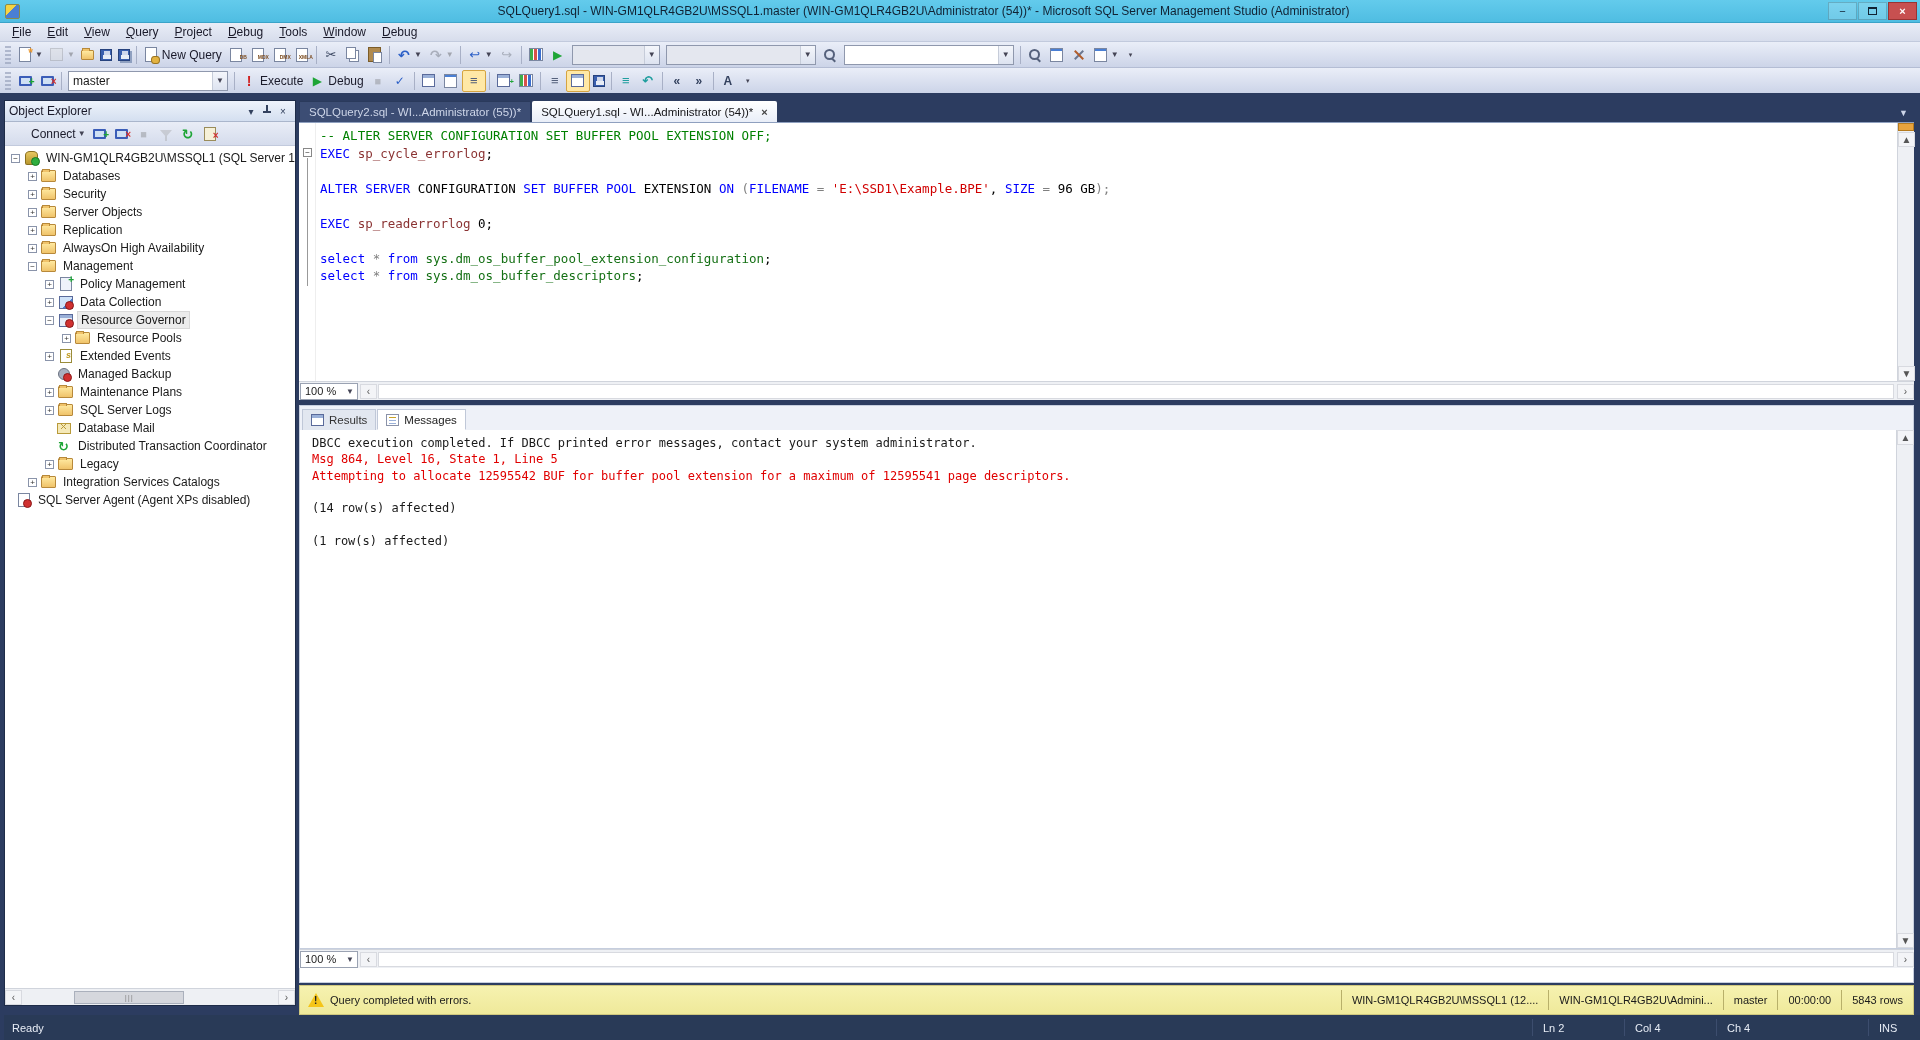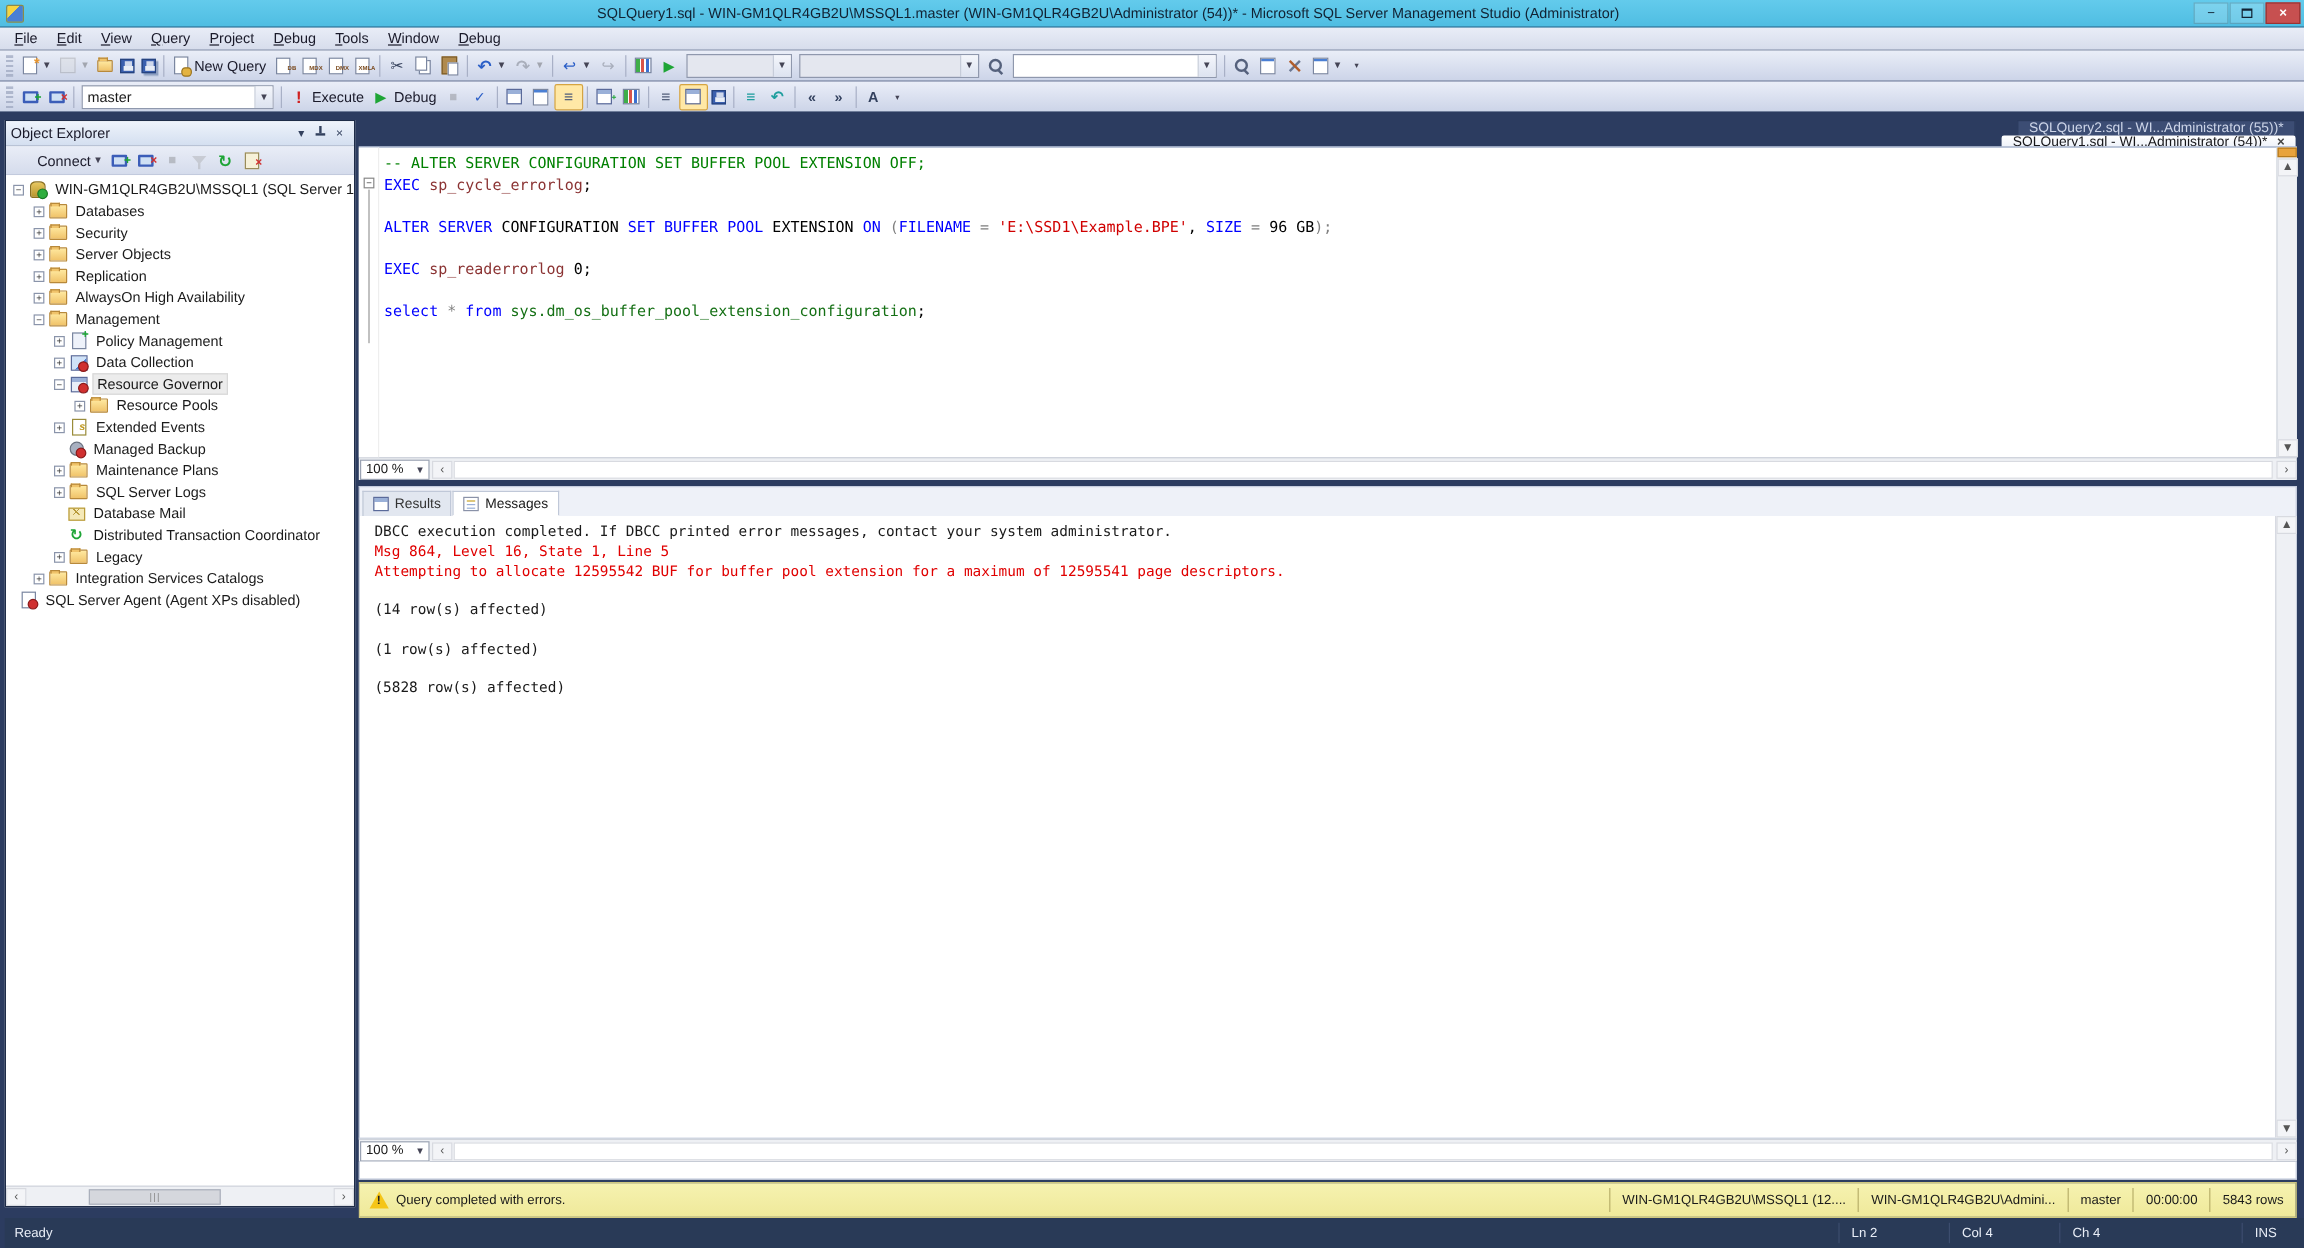--- a/index.html
+++ b/index.html
@@ -158,21 +158,21 @@
   .ti-dtc { color:#1ea536; font-weight:bold; font-size:13px; }
   .ti-agent::before { content:""; width:10px; height:12px; background:#fff; border:1px solid #7a86a0; display:block; }
   .oe-hscroll { height:17px; background:#eef0f4; border-top:1px solid #d0d4dc; display:flex; align-items:center; }
   .sb-arrow { width:17px; height:15px; display:flex; align-items:center; justify-content:center;
     background:#f3f4f7; border:1px solid #d8dae0; color:#555; font-size:10px; }
   .oe-hthumb { margin-left:18%; width:38%; height:13px; background:#d5d7dd; border:1px solid #aab0bc;
     display:flex; align-items:center; justify-content:center; color:#888; font-size:8px; letter-spacing:1px; }
 
   
   .docarea { position:absolute; left:299px; top:7px; right:6px; bottom:0; display:flex; flex-direction:column; }
-  .tabstrip { height:22px; display:flex; align-items:flex-end;flex-direction:column; }
+  .tabstrip { height:22px; display:flex; align-items:flex-end; }
   .dtab { height:21px; display:flex; align-items:center; padding:0 9px; font-size:11.5px; white-space:nowrap;
     margin-right:1px; cursor:default; }
   .dtab.inactive { background:linear-gradient(#49598024,#3c4d74); background:#3c4d74; color:#cdd5e8;
     border:1px solid #2a3a5c; border-bottom:none; }
   .dtab.active { background:linear-gradient(#ffffff,#e9eef8); color:#16161a; border-radius:2px 2px 0 0; }
   .tabclose { margin-left:8px; font-size:11px; color:#444; font-weight:bold; }
   .tab-dropdown { margin-left:auto; color:#cdd5e8; font-size:9px; padding:0 6px 4px; }
 
   .editor { height:259px; background:#fff; display:flex; border-top:1px solid #8fa0bf; }
   .foldmargin { width:17px; background:#fff; position:relative; border-right:1px solid #eee; }
@@ -618,20 +618,21 @@
       </div>
       <div class="code" id="codeLines">
           <div class="cline"><span class="c-cm">-- ALTER SERVER CONFIGURATION SET BUFFER POOL EXTENSION OFF;</span></div>
           <div class="cline"><span class="c-kw">EXEC</span><span class="c-pl"> </span><span class="c-sp">sp_cycle_errorlog</span><span class="c-pl">;</span></div>
           <div class="cline"></div>
           <div class="cline"><span class="c-kw">ALTER SERVER </span><span class="c-pl">CONFIGURATION </span><span class="c-kw">SET BUFFER POOL </span><span class="c-pl">EXTENSION </span><span class="c-kw">ON </span><span class="c-gy">(</span><span class="c-kw">FILENAME</span><span class="c-pl"> </span><span class="c-gy">= </span><span class="c-st">'E:\SSD1\Example.BPE'</span><span class="c-pl">, </span><span class="c-kw">SIZE</span><span class="c-pl"> </span><span class="c-gy">= </span><span class="c-pl">96 GB</span><span class="c-gy">);</span></div>
           <div class="cline"></div>
           <div class="cline"><span class="c-kw">EXEC</span><span class="c-pl"> </span><span class="c-sp">sp_readerrorlog</span><span class="c-pl"> 0;</span></div>
           <div class="cline"></div>
           <div class="cline"><span class="c-kw">select</span><span class="c-pl"> </span><span class="c-gy">*</span><span class="c-pl"> </span><span class="c-kw">from</span><span class="c-pl"> </span><span class="c-so">sys.dm_os_buffer_pool_extension_configuration</span><span class="c-pl">;</span></div>
+          <div class="cline"><span class="c-kw">select</span><span class="c-pl"> </span><span class="c-gy">*</span><span class="c-pl"> </span><span class="c-kw">from</span><span class="c-pl"> </span><span class="c-so">sys.dm_os_buffer_descriptors</span><span class="c-pl">;</span></div>
         </div>
       <div class="vscroll">
         <span class="vs-split"></span>
         <span class="sb-arrow">▲</span>
         <span class="vs-track"></span>
         <span class="sb-arrow">▼</span>
       </div>
     </div>
 
     <div class="hbar">
@@ -660,21 +661,20 @@
     <div class="msgs">
       <div class="msgs-body" id="msgLines">
           <div class="mline">DBCC execution completed. If DBCC printed error messages, contact your system administrator.</div>
           <div class="mline m-red">Msg 864, Level 16, State 1, Line 5</div>
           <div class="mline m-red">Attempting to allocate 12595542 BUF for buffer pool extension for a maximum of 12595541 page descriptors.</div>
           <div class="mline"></div>
           <div class="mline">(14 row(s) affected)</div>
           <div class="mline"></div>
           <div class="mline">(1 row(s) affected)</div>
           <div class="mline"></div>
-          <div class="mline">(5828 row(s) affected)</div>
         </div>
       <div class="vscroll">
         <span class="sb-arrow">▲</span>
         <span class="vs-track"></span>
         <span class="sb-arrow">▼</span>
       </div>
     </div>
 
     <div class="hbar">
       <span class="zoom-combo">

